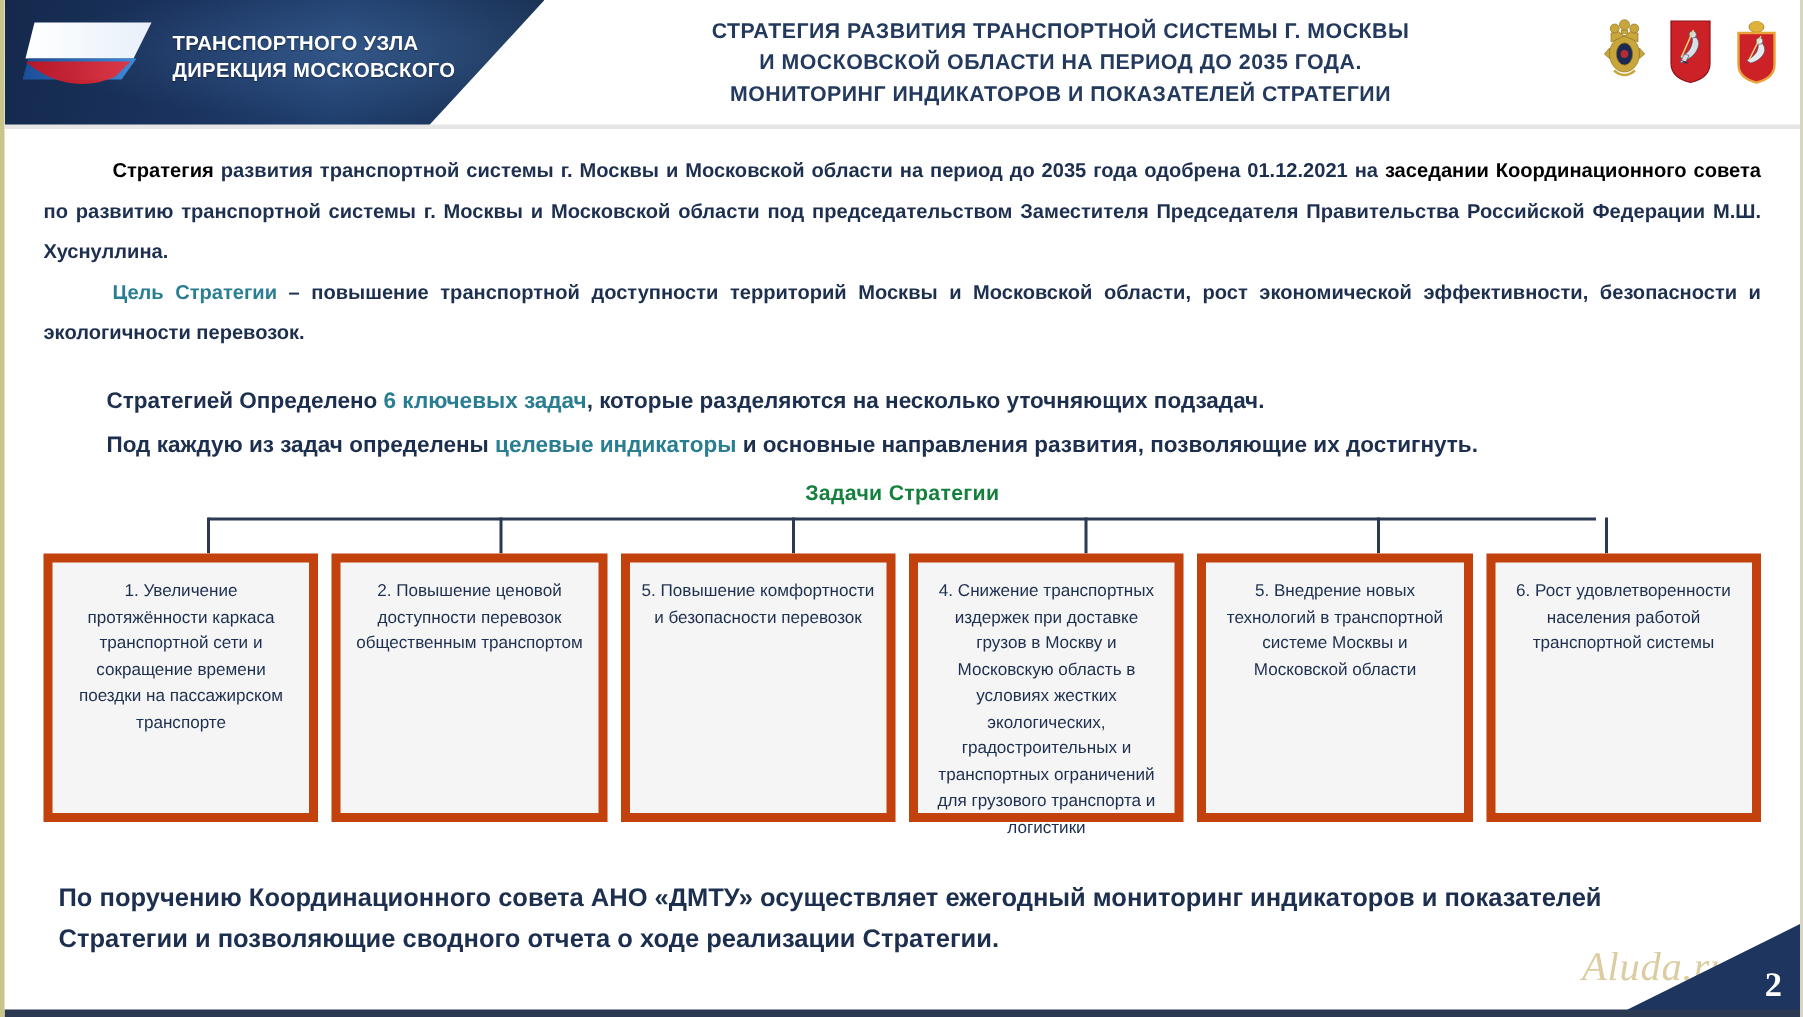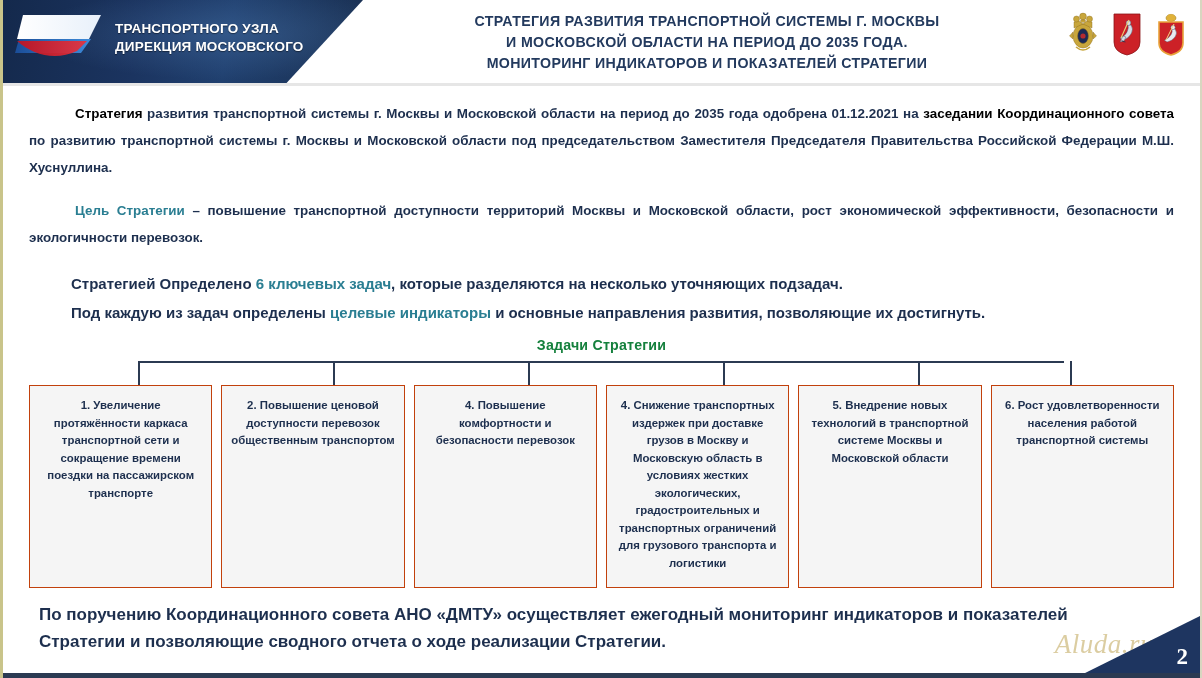--- a/index.html
+++ b/index.html
@@ -97,21 +97,21 @@
   }
   .para {
     font-size: 13.4px;
     line-height: 27px;
     text-align: justify;
     color: #1d2f4e;
     font-weight: bold;
     margin: 0;
   }
   .para.p1 { margin-top: 14px; text-indent: 46px; }
-  .para.p2 { margin-top: 16px; text-indent: 46px; }
+  .para.p2 { margin-top: 0; text-indent: 46px; }
   .accent { color: #000000; }
   .accent2 { color: #2a7e92; }
 
   .block3 {
     margin-top: 18px;
     padding-left: 42px;
     font-size: 15px;
     font-weight: bold;
     line-height: 29px;
     color: #1d2f4e;
@@ -149,28 +149,28 @@
   .boxes {
     position: absolute;
     left: 0; right: 0;
     top: 26px;
     display: flex;
     justify-content: space-between;
     gap: 9px;
   }
   .task-box {
     flex: 1 1 0;
-    height: 203px;
+    height: 179px;
     background: #f5f5f5;
-    border: 1px solid #c2410c;
+    border: 6px solid #c2410c;
     box-sizing: border-box;
     padding: 11px 8px 6px 8px;
     font-size: 11.4px;
     line-height: 17.5px;
-    font-weight: bold;
+    font-weight: normal;
     color: #1d2f4e;
     text-align: center;
   }
 
   
   .footer-text {
     margin-top: 12px;
     padding-left: 10px;
     font-size: 17px;
     font-weight: bold;
@@ -327,21 +327,21 @@
       <div class="conn-v" style="left:109px"></div>
       <div class="conn-v" style="left:304px"></div>
       <div class="conn-v" style="left:499px"></div>
       <div class="conn-v" style="left:694px"></div>
       <div class="conn-v" style="left:889px"></div>
       <div class="conn-v" style="left:1041px"></div>
 
       <div class="boxes">
         <div class="task-box">1. Увеличение протяжённости каркаса транспортной сети и сокращение времени поездки на пассажирском транспорте</div>
         <div class="task-box">2. Повышение ценовой доступности перевозок общественным транспортом</div>
-        <div class="task-box">4. Повышение комфортности и безопасности перевозок</div>
+        <div class="task-box">5. Повышение комфортности и безопасности перевозок</div>
         <div class="task-box">4. Снижение транспортных издержек при доставке грузов в Москву и Московскую область в условиях жестких экологических, градостроительных и транспортных ограничений для грузового транспорта и логистики</div>
         <div class="task-box">5. Внедрение новых технологий в транспортной системе Москвы и Московской области</div>
         <div class="task-box">6. Рост удовлетворенности населения работой транспортной системы</div>
       </div>
     </div>
 
     <div class="footer-text">
       <div>По поручению Координационного совета АНО «ДМТУ» осуществляет ежегодный мониторинг индикаторов и показателей</div>
       <div>Стратегии и позволяющие сводного отчета о ходе реализации Стратегии.</div>
     </div>

